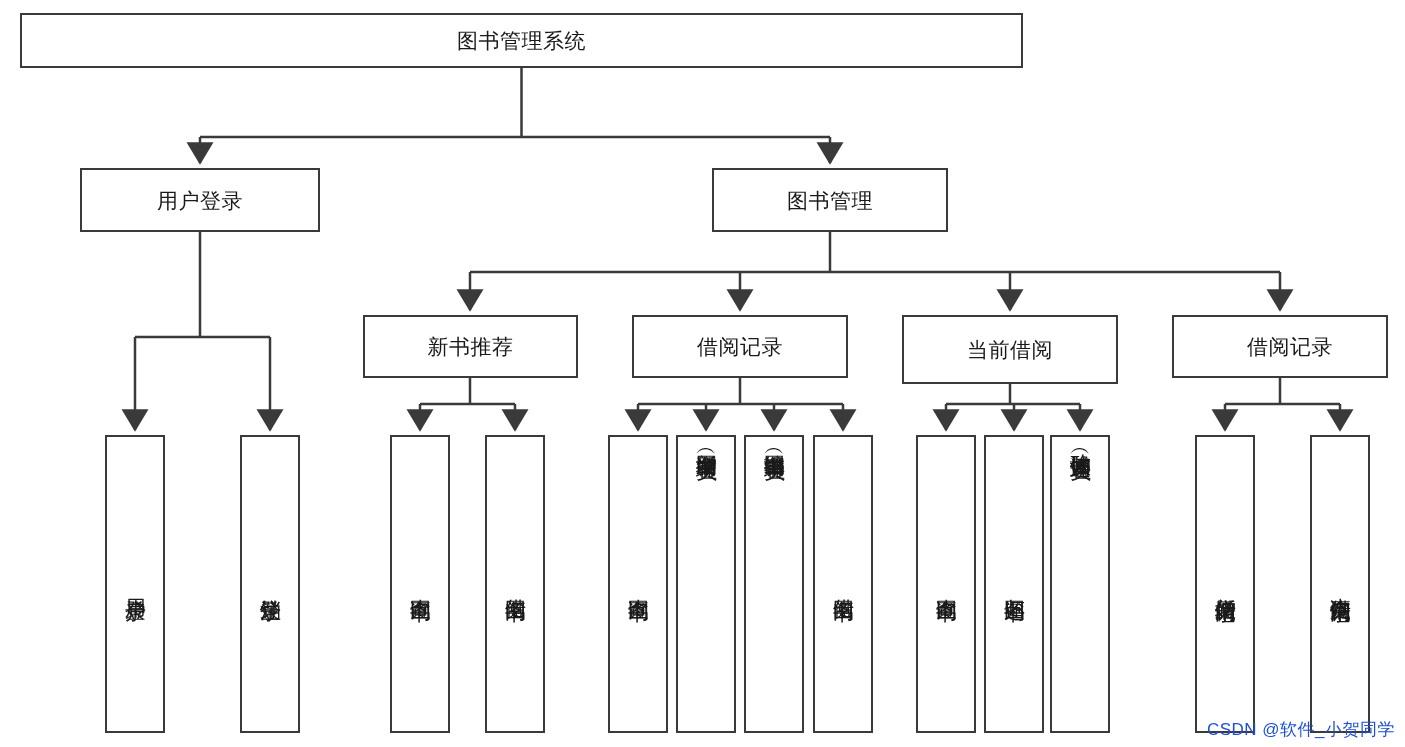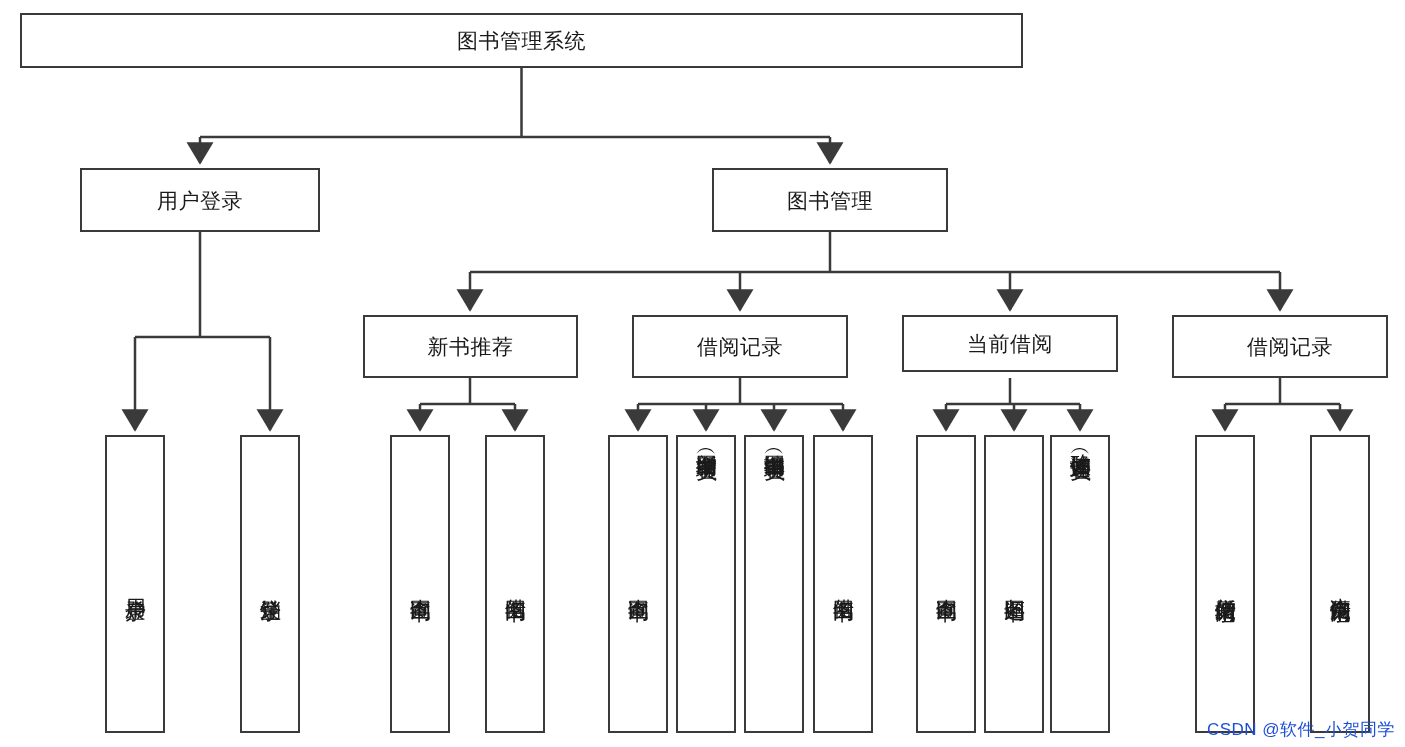--- a/index.html
+++ b/index.html
@@ -141,21 +141,21 @@
   </div>
 
   <div class="node-box" style="left:363px; top:315px; width:215px; height:63px;">
     <span class="node-label-h">新书推荐</span>
   </div>
 
   <div class="node-box" style="left:632px; top:315px; width:216px; height:63px;">
     <span class="node-label-h">借阅记录</span>
   </div>
 
-  <div class="node-box" style="left:902px; top:315px; width:216px; height:57px;">
+  <div class="node-box" style="left:902px; top:315px; width:216px; height:69px;">
     <span class="node-label-h">当前借阅</span>
   </div>
 
   <div class="node-box" style="left:1172px; top:315px; width:216px; height:63px;padding-left:20px;">
     <span class="node-label-h">借阅记录</span>
   </div>
 
   <div class="node-box leaf-box center-v" style="left:105px; top:435px; width:60px; height:298px;">
     <span class="node-label-v">用户登录</span>
   </div>

